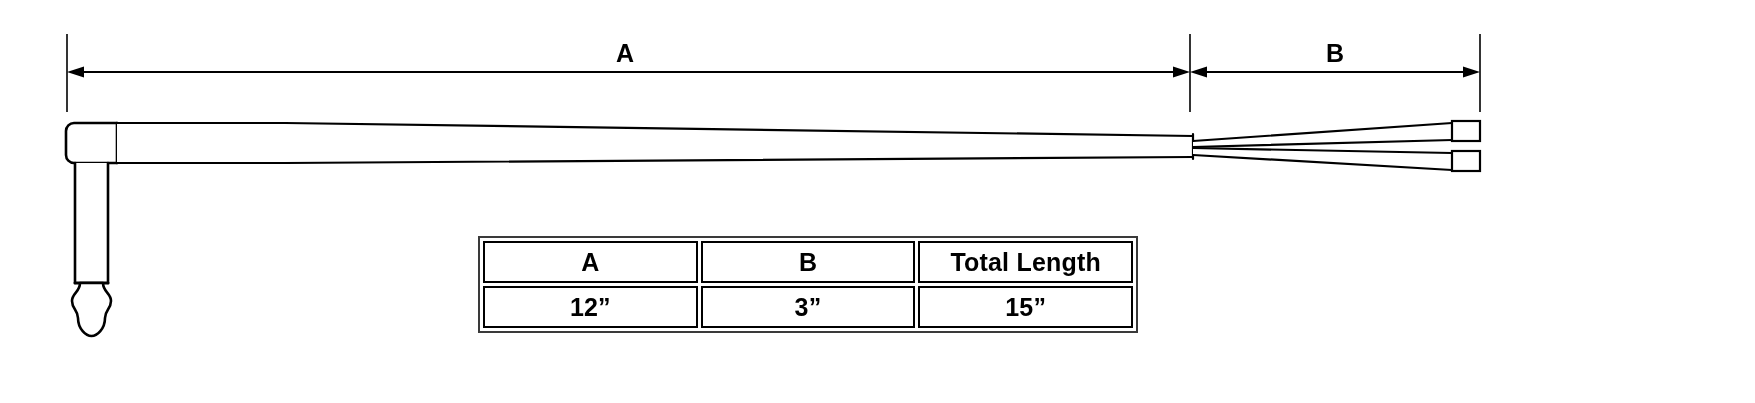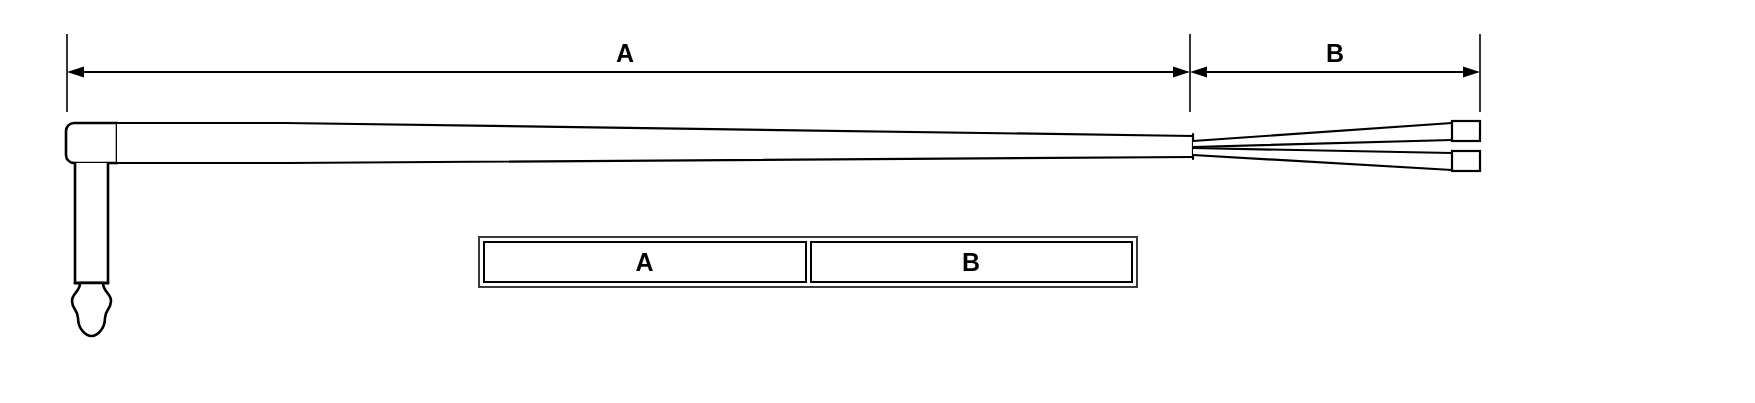--- a/index.html
+++ b/index.html
@@ -165,18 +165,24 @@
       <rect x="1452" y="151" width="28" height="20" fill="#ffffff" stroke="#000000" stroke-width="2.2"></rect>
     </g>
 
   </svg>
 
   <div id="spec-table">
 
     <div class="tbl-row">
       <div class="tbl-cell">A</div>
       <div class="tbl-cell">B</div>
+      <div class="tbl-cell">Total Length</div>
     </div>
 
+    <div class="tbl-row">
+      <div class="tbl-cell">12”</div>
+      <div class="tbl-cell">3”</div>
+      <div class="tbl-cell">15”</div>
+    </div>
 
   </div>
 
 </div>
 
 </body></html>

